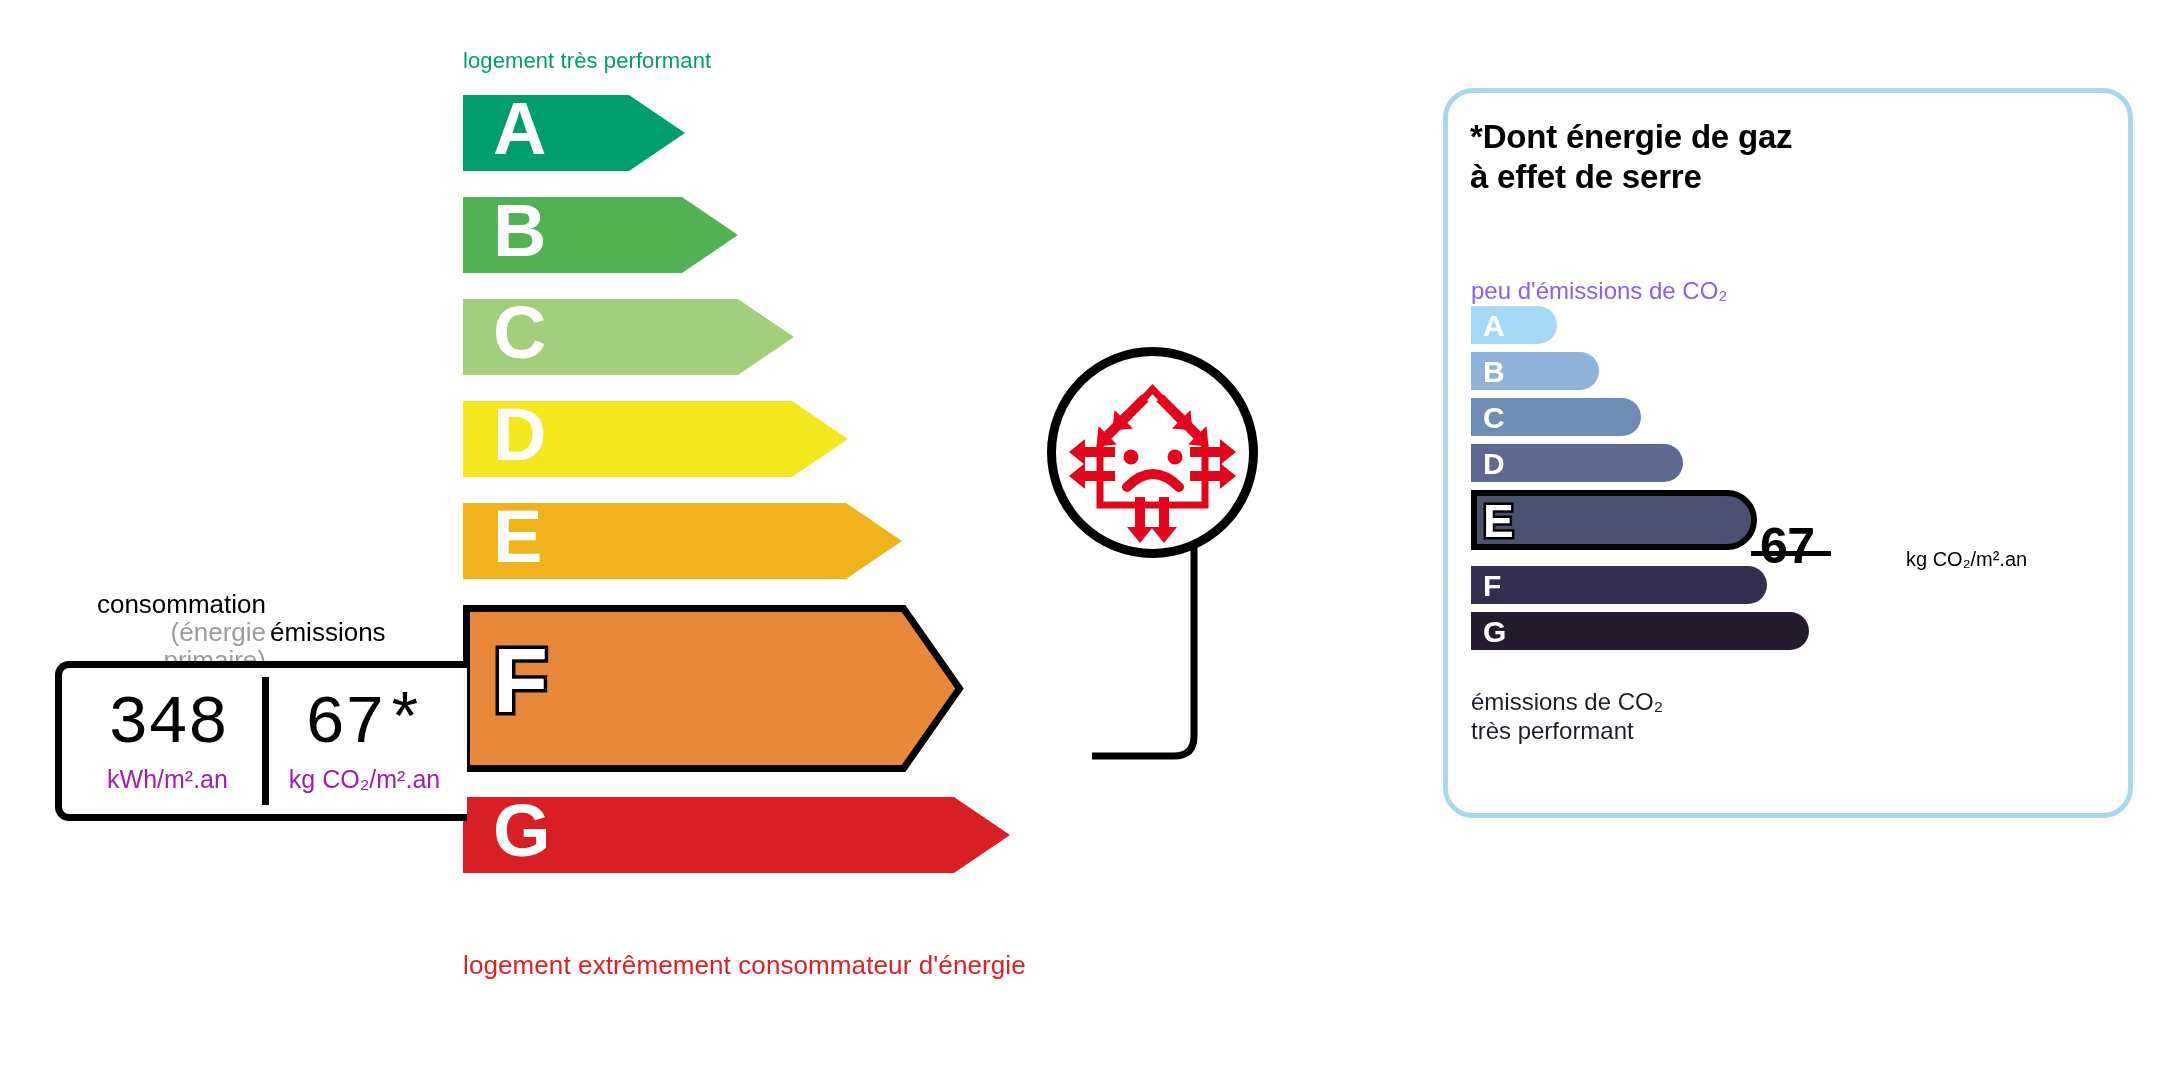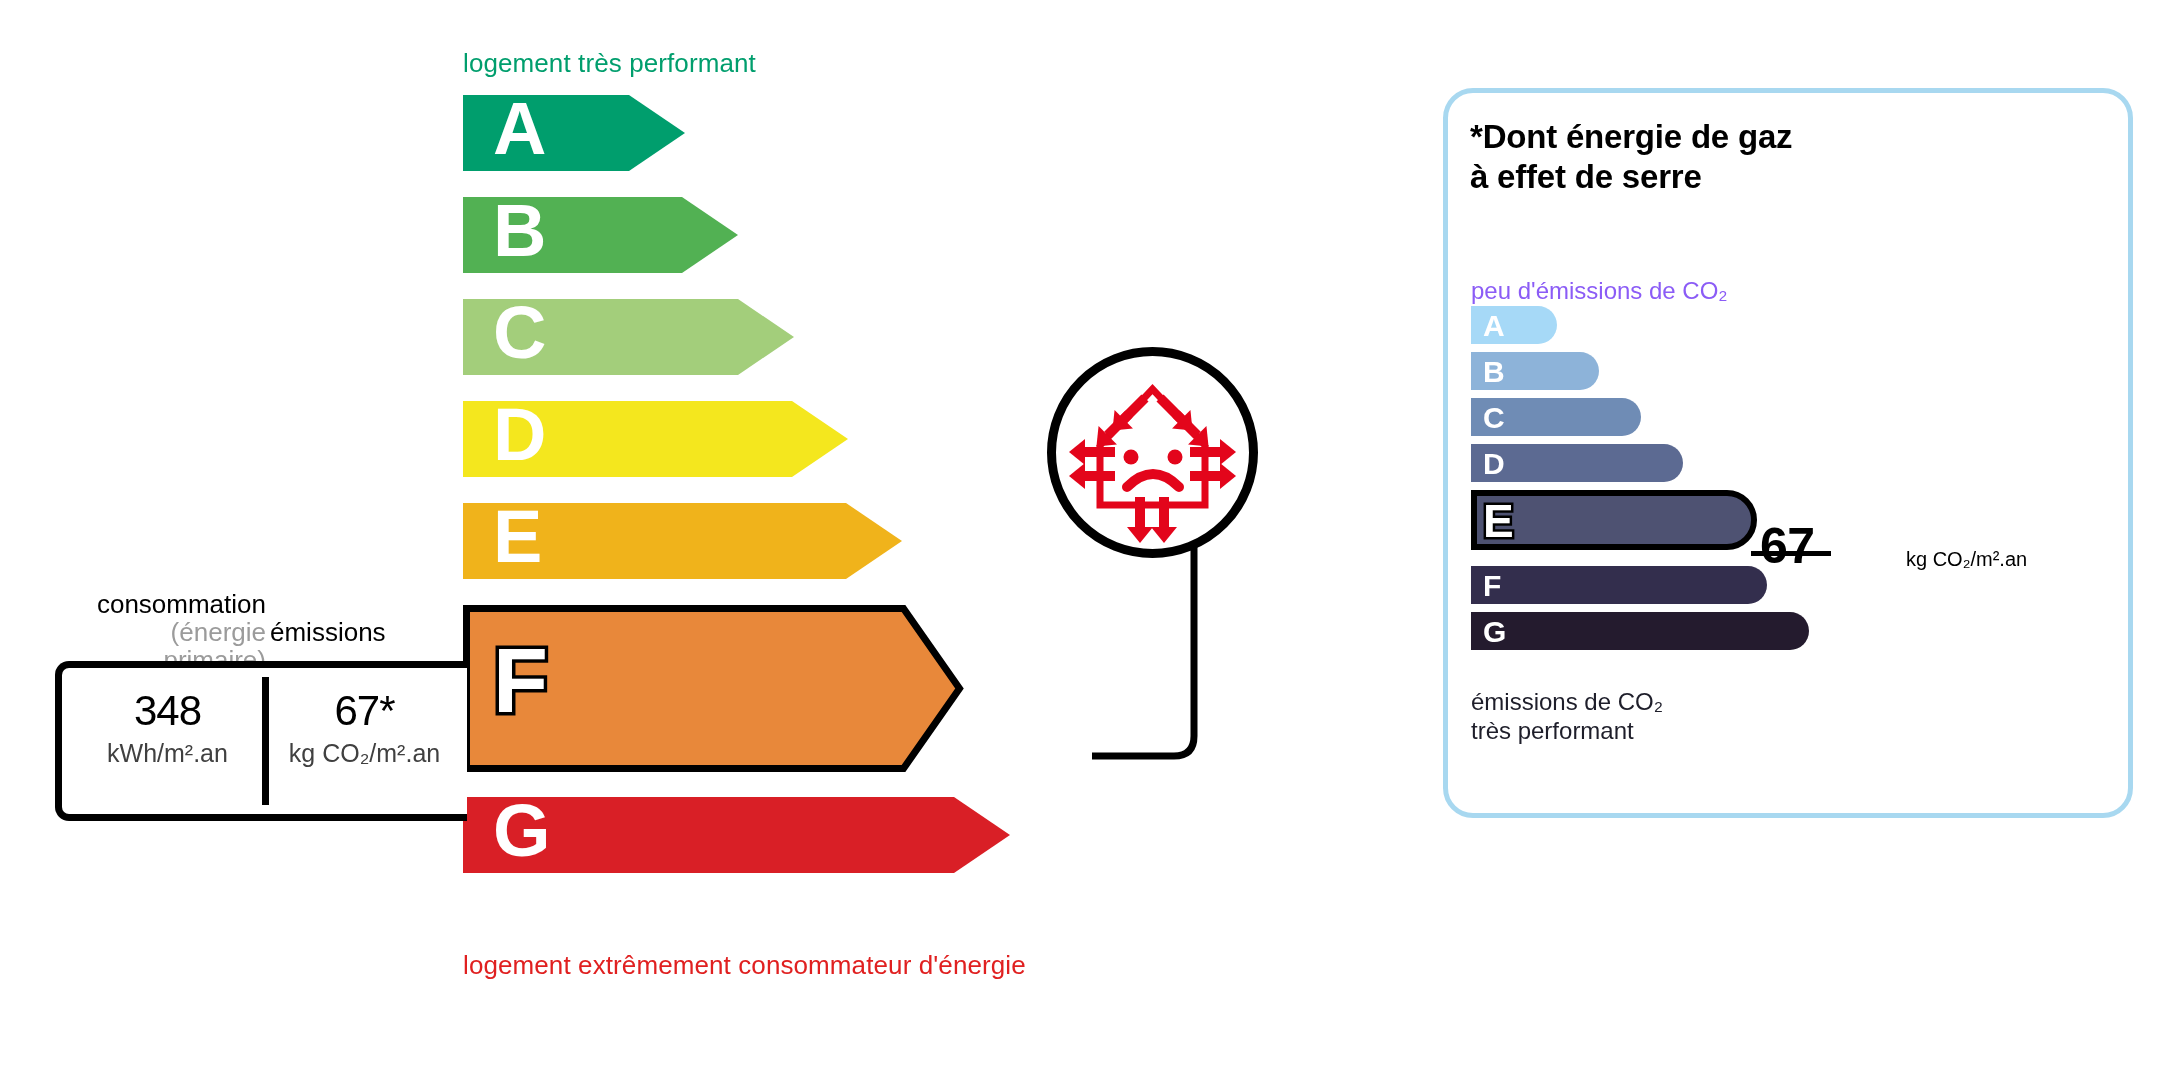--- a/index.html
+++ b/index.html
@@ -26,21 +26,21 @@
     left: 0;
     top: 0;
     width: 1380px;
     height: 1079px;
   }
 
   .top-caption {
     position: absolute;
     left: 463px;
     top: 48px;
-    font-size: 26px;
+    font-size: 22px;
     color: #009E6D;
     white-space: nowrap;
     letter-spacing: 0.1px;
   }
 
   .bottom-caption {
     position: absolute;
     left: 463px;
     top: 950px;
     font-size: 26px;
@@ -96,29 +96,30 @@
     height: 128px;
     background: #000000;
     z-index: 7;
   }
   .value-cell {
     position: absolute;
     text-align: center;
     z-index: 7;
   }
   .value-number {
-    font-size: 42px;
+    font-size: 68px;
     font-weight: normal;
     color: #000000;
     line-height: 1;
     letter-spacing: -1px;
+    font-family: Liberation Mono, monospace;
   }
   .value-unit {
     font-size: 25px;
-    color: #404040;
+    color: #a21caf;
     line-height: 1;
     margin-top: 9px;
     white-space: nowrap;
   }
 
   #label-consommation {
     position: absolute;
     left: 66px;
     top: 590px;
     width: 200px;

